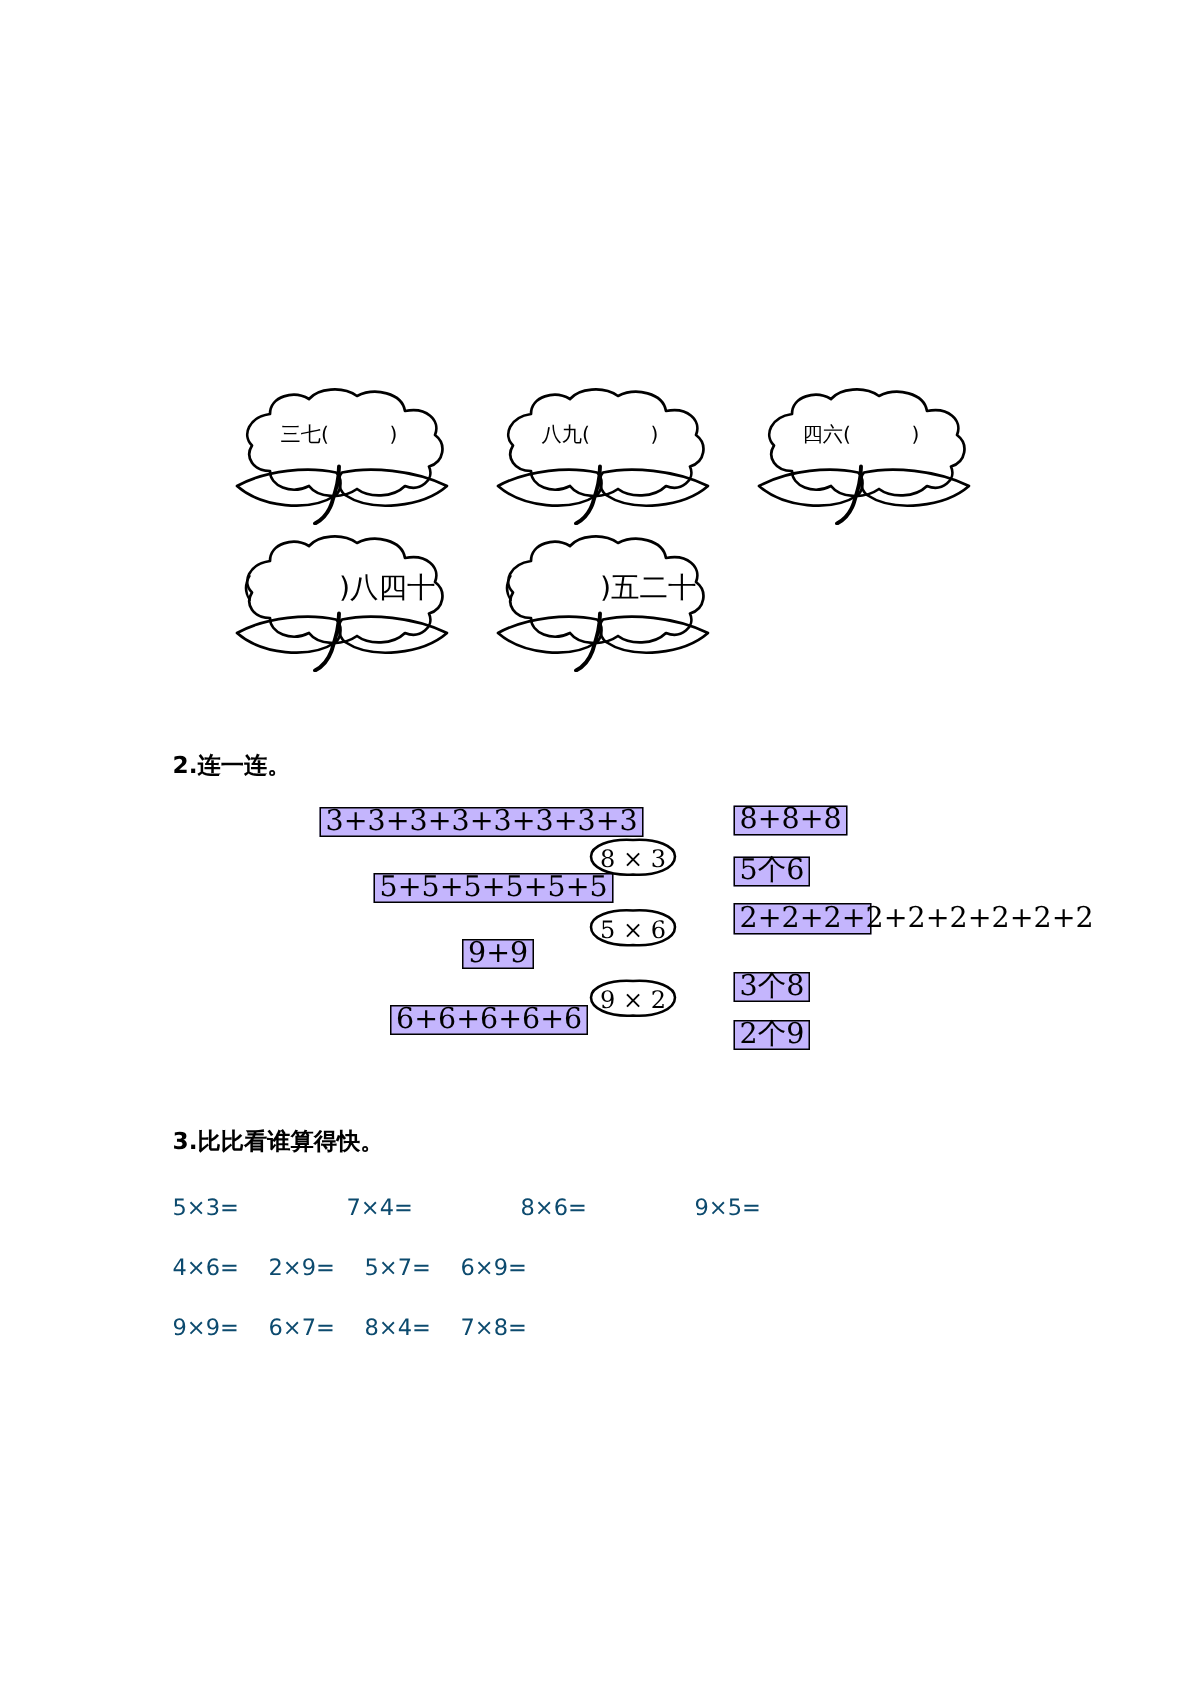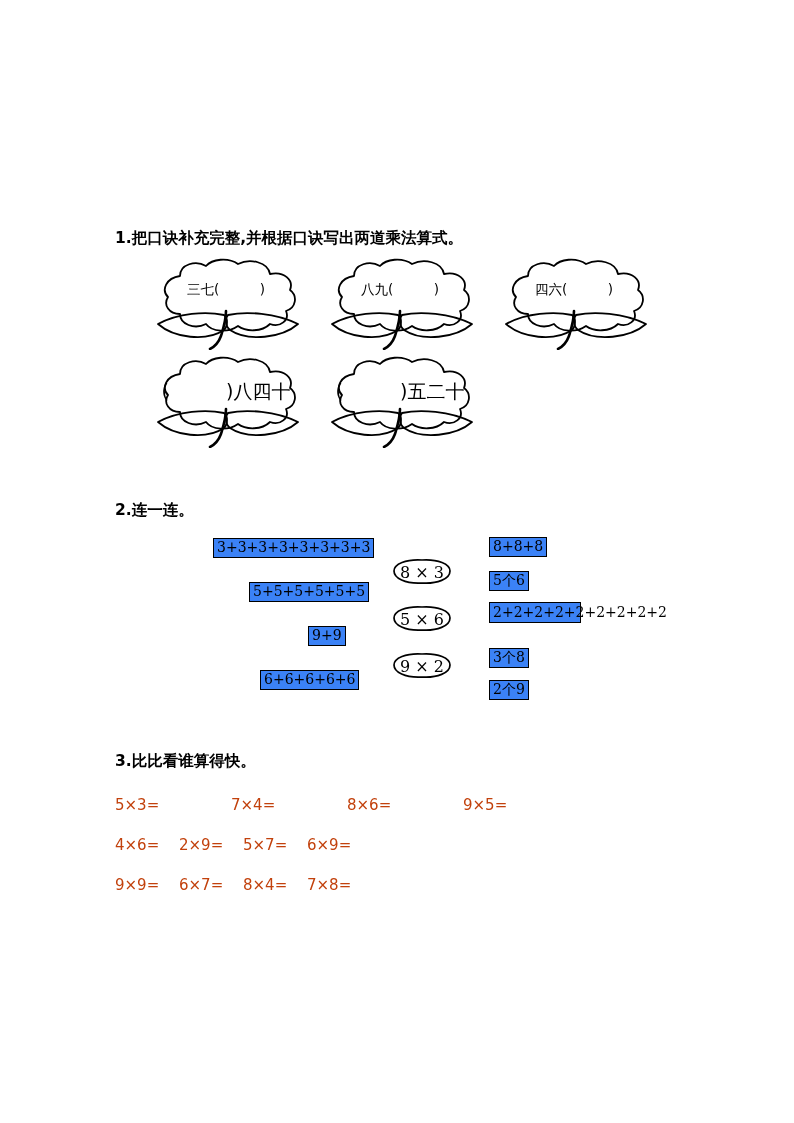--- a/index.html
+++ b/index.html
@@ -81,25 +81,25 @@
     position: absolute;
     left: 0;
     top: 530px;
     width: 794px;
     height: 180px;
   }
   .mbox {
     position: absolute;
     border: 1.6px solid #000;
     padding: 1px 3px 2px 3px;
-    font-size: 14px;
+    font-size: 19px;
     line-height: 15px;
     font-family: "DejaVu Serif", "Liberation Serif", serif;
     white-space: nowrap;
-    background: #3b82f6;
+    background: #c4b5fd;
   }
   .mbox.two-line { white-space: normal; width: 84px; line-height: 16px; }
   .oval {
     position: absolute;
     width: 60px;
     height: 27px;
   }
   .oval-label {
     position: absolute;
     left: 0;
@@ -111,21 +111,21 @@
     white-space: nowrap;
   }
 
   
   .calc-row {
     position: absolute;
     left: 115px;
     font-size: 15px;
     font-family: "DejaVu Sans", "Liberation Sans", sans-serif;
     white-space: nowrap;
-    color: #c2410c;
+    color: #0c4a6e;
   }
   #calc-row-0 { top: 796px; }
   #calc-row-1 { top: 836px; }
   #calc-row-2 { top: 876px; }
   .calc-cell { display: inline-block; }
   #calc-row-0 .calc-cell { width: 116px; }
   #calc-row-1 .calc-cell,
   #calc-row-2 .calc-cell { width: 64px; }
 
   .circle-glyph {
@@ -137,21 +137,20 @@
     border-radius: 50%;
     margin: 0 3px;
   }
 </style>
 </head>
 <body>
 
 <div class="page">
 
 
-  <div class="q-head" id="q1-head">1.把口诀补充完整,并根据口诀写出两道乘法算式。</div>
 
   <div class="flower-area">
 
     <div class="flower" style="left:0px; top:0px;">
       <svg width="172" height="92" viewBox="0 0 172 92" xmlns="http://www.w3.org/2000/svg">
         <g fill="none" stroke="#000" stroke-width="1.8" stroke-linecap="round" stroke-linejoin="round">
           <path d="M40 18 C40 6 56 2 66 8 C72 1 88 -1 98 6 C110 0 128 4 130 16
                    C144 13 154 22 150 32 C158 38 156 50 146 53
                    C150 62 140 70 130 66 C122 74 106 74 98 68
                    C88 75 72 74 66 66 C54 72 40 66 40 56

